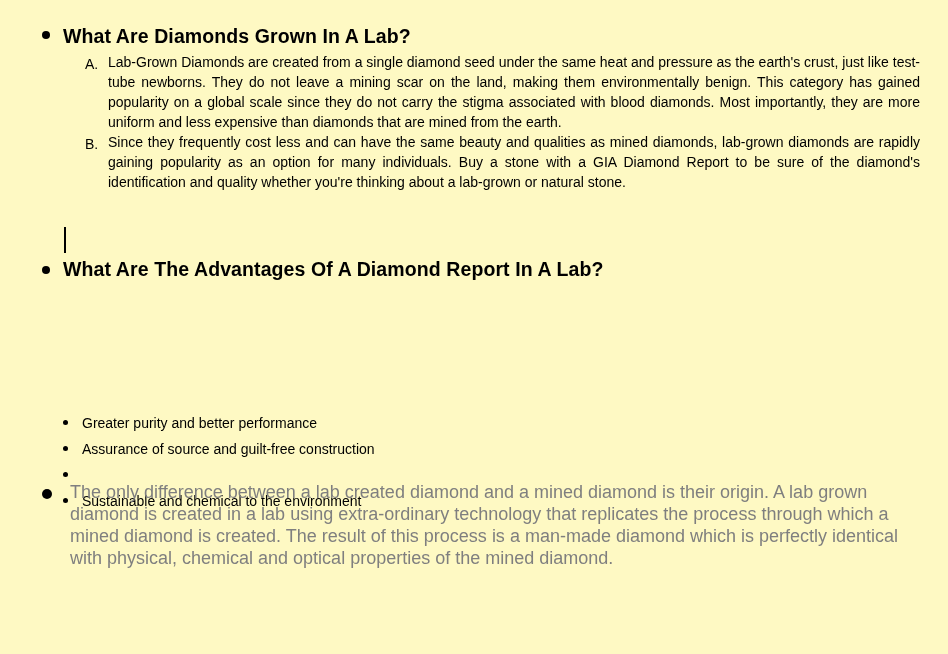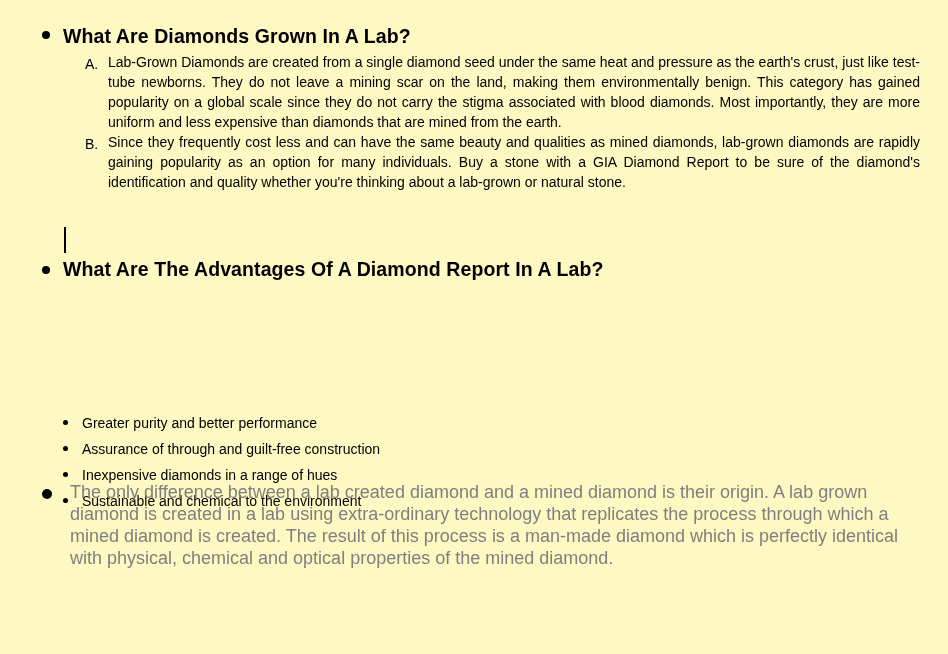--- a/index.html
+++ b/index.html
@@ -134,25 +134,24 @@
   <div class="heading heading-2">What Are The Advantages Of A Diamond Report In A Lab?</div>
 
 
   <div class="adv-list">
     <div class="adv-item">
       <span class="adv-bullet"></span>
       <span class="adv-text">Greater purity and better performance</span>
     </div>
     <div class="adv-item">
       <span class="adv-bullet"></span>
-      <span class="adv-text">Assurance of through and guilt-free construction</span>
+      <span class="adv-text">Assurance of source and guilt-free construction</span>
     </div>
     <div class="adv-item">
       <span class="adv-bullet"></span>
-      <span class="adv-text">Inexpensive diamonds in a range of hues</span>
     </div>
     <div class="adv-item">
       <span class="adv-bullet"></span>
       <span class="adv-text">Sustainable and chemical to the environment</span>
     </div>
   </div>
 
   <span class="closing-bullet"></span>
   <div class="closing-text">The only difference between a lab created diamond and a mined diamond is their origin. A lab grown diamond is created in a lab using extra-ordinary technology that replicates the process through which a mined diamond is created. The result of this process is a man-made diamond which is perfectly identical with physical, chemical and optical properties of the mined diamond.</div>
 

